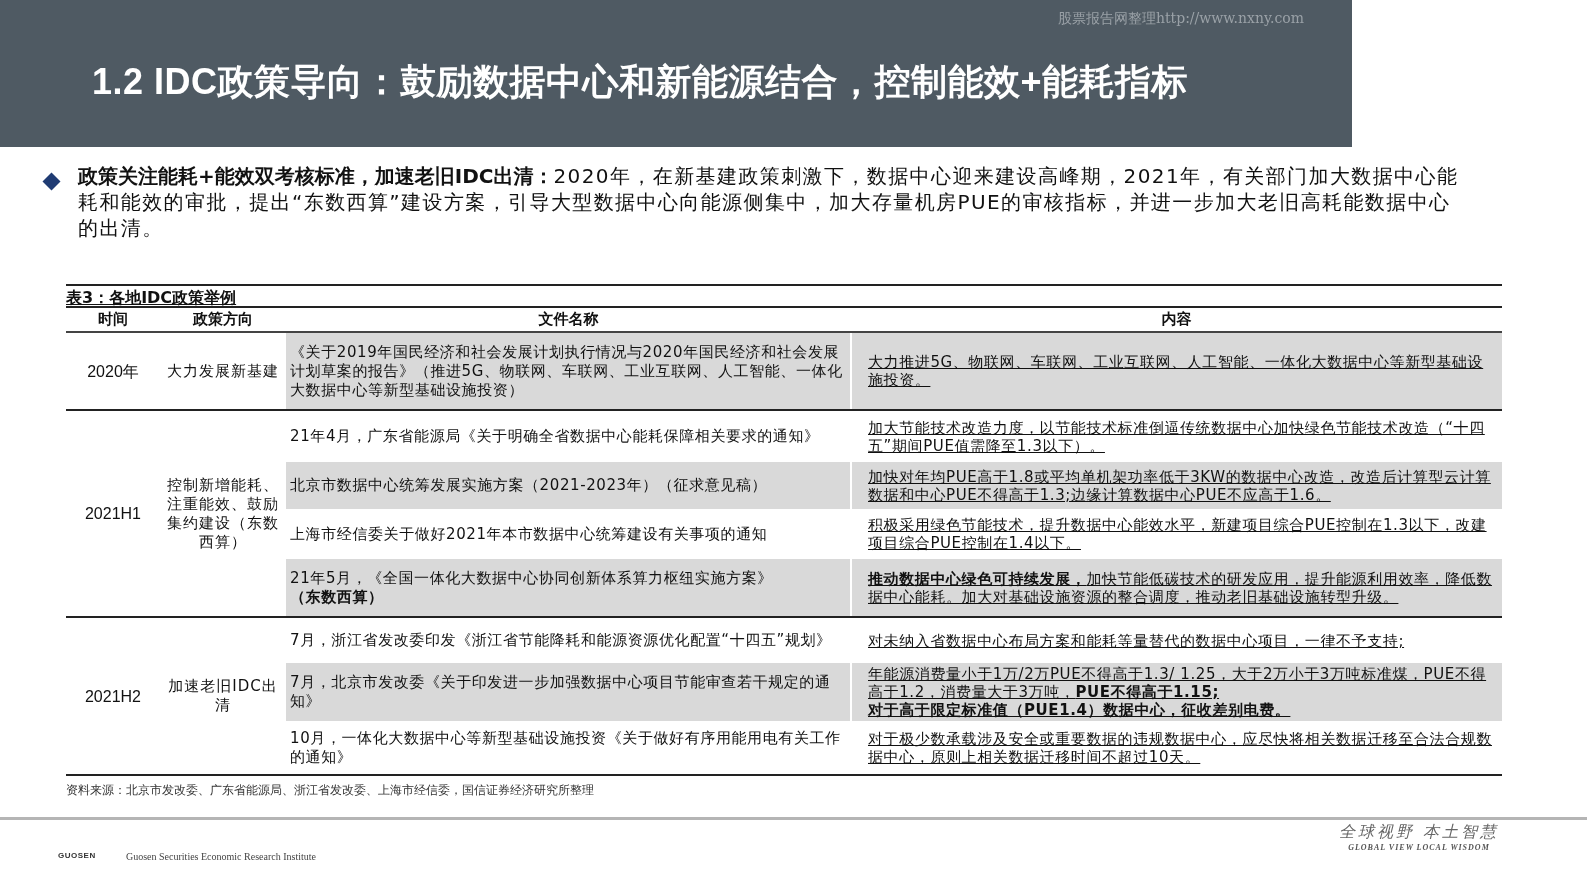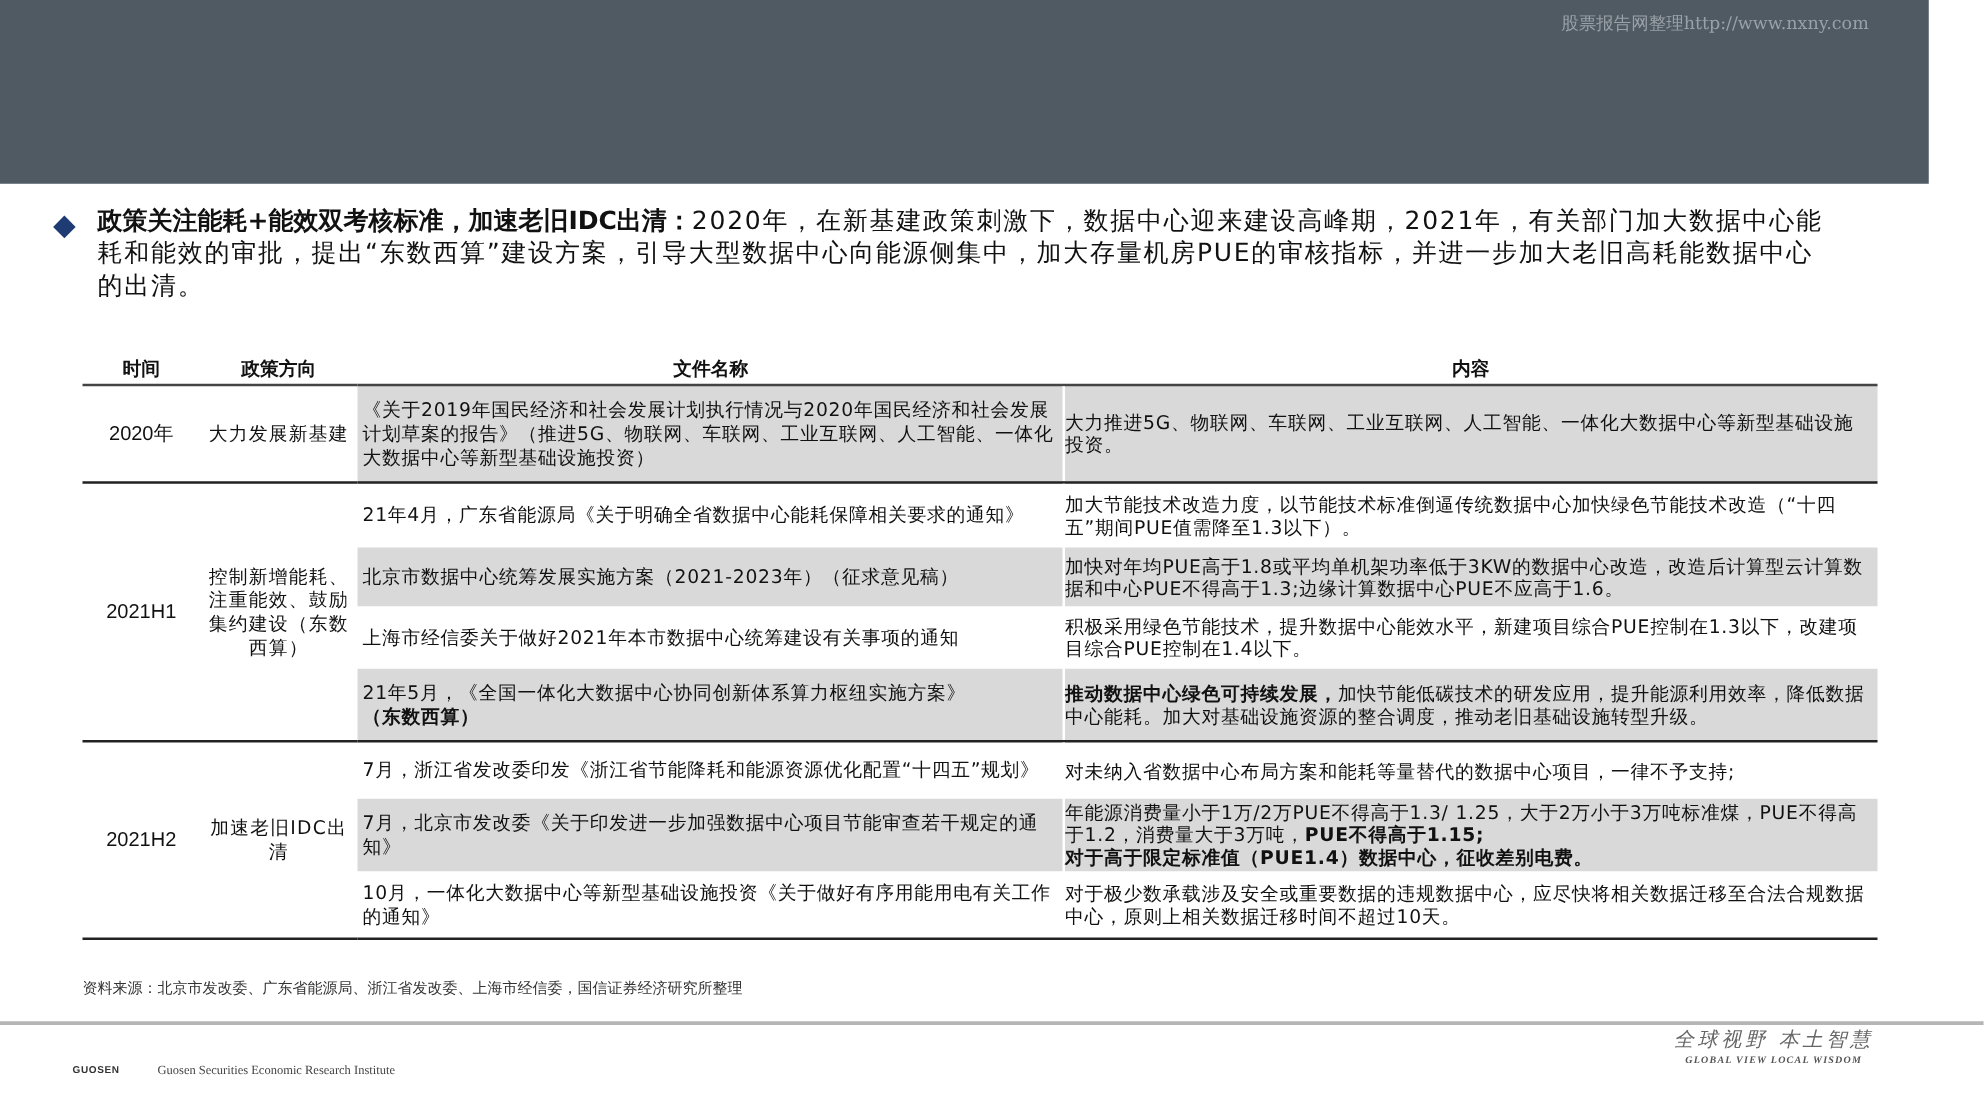--- a/index.html
+++ b/index.html
@@ -1,20 +1,20 @@
 <!DOCTYPE html>
 <html><head>
 <meta charset="utf-8">
 <style>
   * { box-sizing: border-box; margin: 0; padding: 0; }
   html, body { width: 1587px; height: 892px; background: #ffffff; overflow: hidden; }
   body { position: relative; font-family: "DejaVu Sans", "Liberation Sans", sans-serif; color: #111; }
 
   .header {
-    position: absolute; left: 0; top: 0; width: 1543px; height: 147px;
+    position: absolute; left: 0; top: 0; width: 1352px; height: 147px;
     background: #4f5a63;
   }
   .watermark {
     position: absolute; right: 48px; top: 10px;
     font-family: "DejaVu Serif", "Liberation Serif", serif;
     font-size: 14px; color: #9aa1a7;
   }
   .page-title {
     position: absolute; left: 92px; top: 58px;
     font-family: "Liberation Sans", "DejaVu Sans", sans-serif;
@@ -40,21 +40,21 @@
   }
   table { border-collapse: collapse; width: 1436px; table-layout: fixed; }
   th {
     font-size: 15px; font-weight: bold; height: 24px; text-align: center;
     border-bottom: 2px solid #444;
   }
   td { font-size: 15px; line-height: 19px; vertical-align: middle; padding: 0 4px; }
   td.c-time { text-align: center; font-family: "Liberation Sans", sans-serif; font-size: 16px; }
   td.c-dir  { text-align: center; letter-spacing: 1px; }
   td.c-doc  { letter-spacing: 0.6px; }
-  td.c-cont { letter-spacing: 0.6px; line-height: 18px; padding-left: 0; border-left: 2px solid #fff; }
+  td.c-cont { letter-spacing: 0.6px; line-height: 18px; padding-left: 16px; border-left: 2px solid #fff; text-decoration: underline; }
   tr.shade td.c-doc, tr.shade td.c-cont { background: #d9d9d9; }
   tr.group-end td { border-bottom: 2px solid #222; }
   td.group-end-cell { border-bottom: 2px solid #222; }
   .bold { font-weight: bold; }
   tr.last td { border-bottom: 2px solid #222; }
 
   .source {
     position: absolute; left: 66px; top: 782px; font-size: 12px; color: #333;
   }
   .footer-rule {
@@ -75,30 +75,32 @@
   }
   .slogan { position: absolute; right: 88px; top: 822px; text-align: center; }
   .slogan-cn { font-family: "DejaVu Serif", serif; font-size: 16px; color: #666; font-style: italic; letter-spacing: 3px; }
   .slogan-en { font-family: "Liberation Serif", serif; font-size: 8px; color: #555; font-weight: bold; letter-spacing: 1px; font-style: italic; }
 </style>
 </head>
 <body>
 
 <div class="header">
   <div class="watermark">股票报告网整理http://www.nxny.com</div>
+  <div class="page-title">1.2 IDC政策导向：鼓励数据中心和新能源结合，控制能效+能耗指标</div>
 </div>
 
 <div class="bullet-block">
   <span class="bullet-icon"></span>
   <div class="bullet-text">
     <b>政策关注能耗+能效双考核标准，加速老旧IDC出清：</b><span>2020年，在新基建政策刺激下，数据中心迎来建设高峰期，2021年，有关部门加大数据中心能耗和能效的审批，提出“东数西算”建设方案，引导大型数据中心向能源侧集中，加大存量机房PUE的审核指标，并进一步加大老旧高耗能数据中心的出清。</span>
   </div>
 </div>
 
 <div class="table-wrap">
+  <div class="table-caption">表3：各地IDC政策举例</div>
   <table>
     <colgroup>
       <col style="width:94px">
         <col style="width:126px">
         <col style="width:565px">
         <col style="width:651px">
     </colgroup>
     <thead>
       <tr>
         <th>时间</th>

